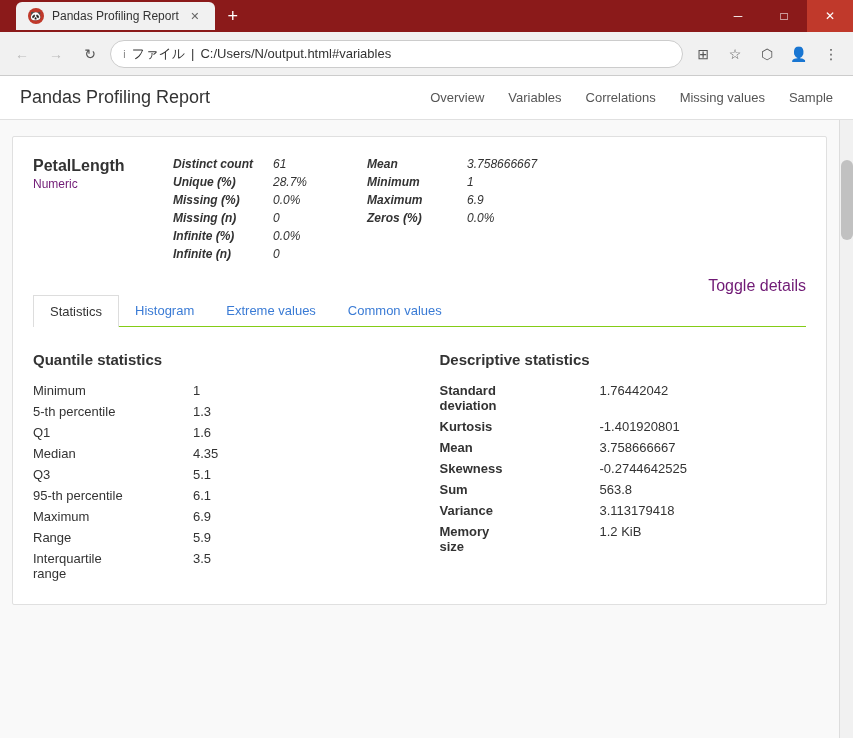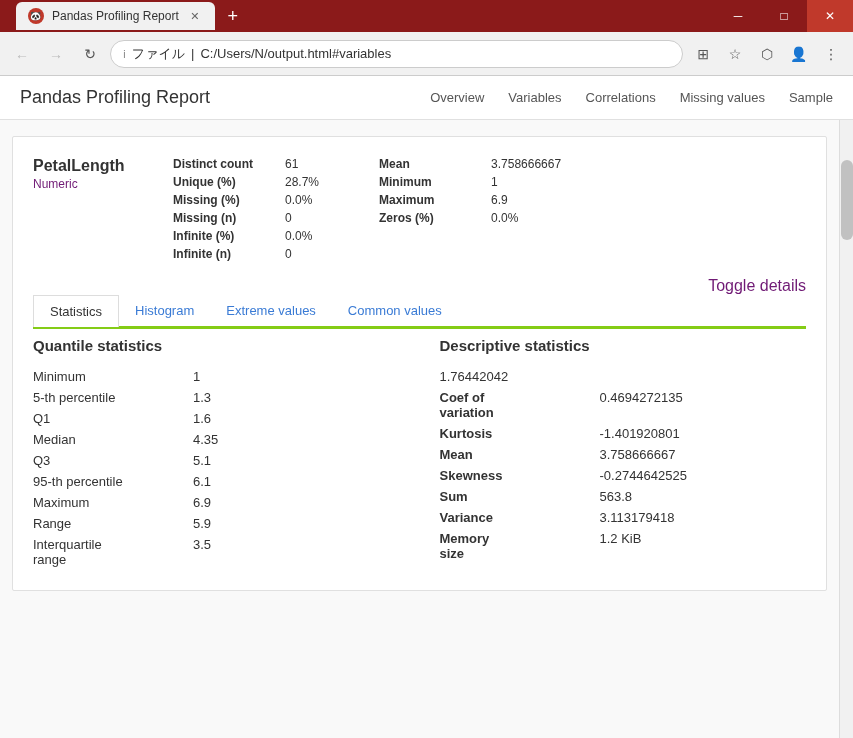--- a/index.html
+++ b/index.html
@@ -216,22 +216,22 @@
       gap: 40px;
       flex: 1;
     }
     .stats-col {
       display: flex;
       flex-direction: column;
       gap: 4px;
     }
     .stat-row {
       display: flex;
-      gap: 12px;
       align-items: baseline;
+      font-style: italic;
     }
     .stat-label {
       font-size: 12px;
       font-weight: bold;
       color: #333;
       min-width: 100px;
     }
     .stat-value {
       font-size: 12px;
       color: #333;
@@ -244,22 +244,22 @@
       color: #701a75;
       font-size: 16px;
       cursor: pointer;
       text-decoration: none;
       margin-top: 32px;
     }
 
     
     .tabs-row {
       display: flex;
-      border-bottom: 3px solid #84cc16;
-      margin-bottom: 8px;
+      border-bottom: 1px solid #84cc16;
+      margin-bottom: 24px;
       gap: 0;
     }
     .tab-item {
       padding: 8px 16px;
       font-size: 13px;
       cursor: pointer;
       border: 1px solid transparent;
       border-bottom: none;
       margin-bottom: -1px;
       color: #555;
@@ -467,25 +467,22 @@
           <div class="detail-stat-row">
             <span class="detail-stat-label" style="min-width:160px;">Interquartile<br>range</span>
             <span class="detail-stat-value">3.5</span>
           </div>
         </div>
 
         <div class="stats-section">
           <div class="stats-section-title">Descriptive statistics</div>
 
           <div class="detail-stat-row">
+            <span class="detail-stat-label bold">Standard<br>deviation</span>
             <span class="detail-stat-value">1.76442042</span>
-          </div>
-          <div class="detail-stat-row">
-            <span class="detail-stat-label bold">Coef of<br>variation</span>
-            <span class="detail-stat-value">0.4694272135</span>
           </div>
           <div class="detail-stat-row">
             <span class="detail-stat-label bold">Kurtosis</span>
             <span class="detail-stat-value">-1.401920801</span>
           </div>
           <div class="detail-stat-row">
             <span class="detail-stat-label bold">Mean</span>
             <span class="detail-stat-value">3.758666667</span>
           </div>
           <div class="detail-stat-row">

